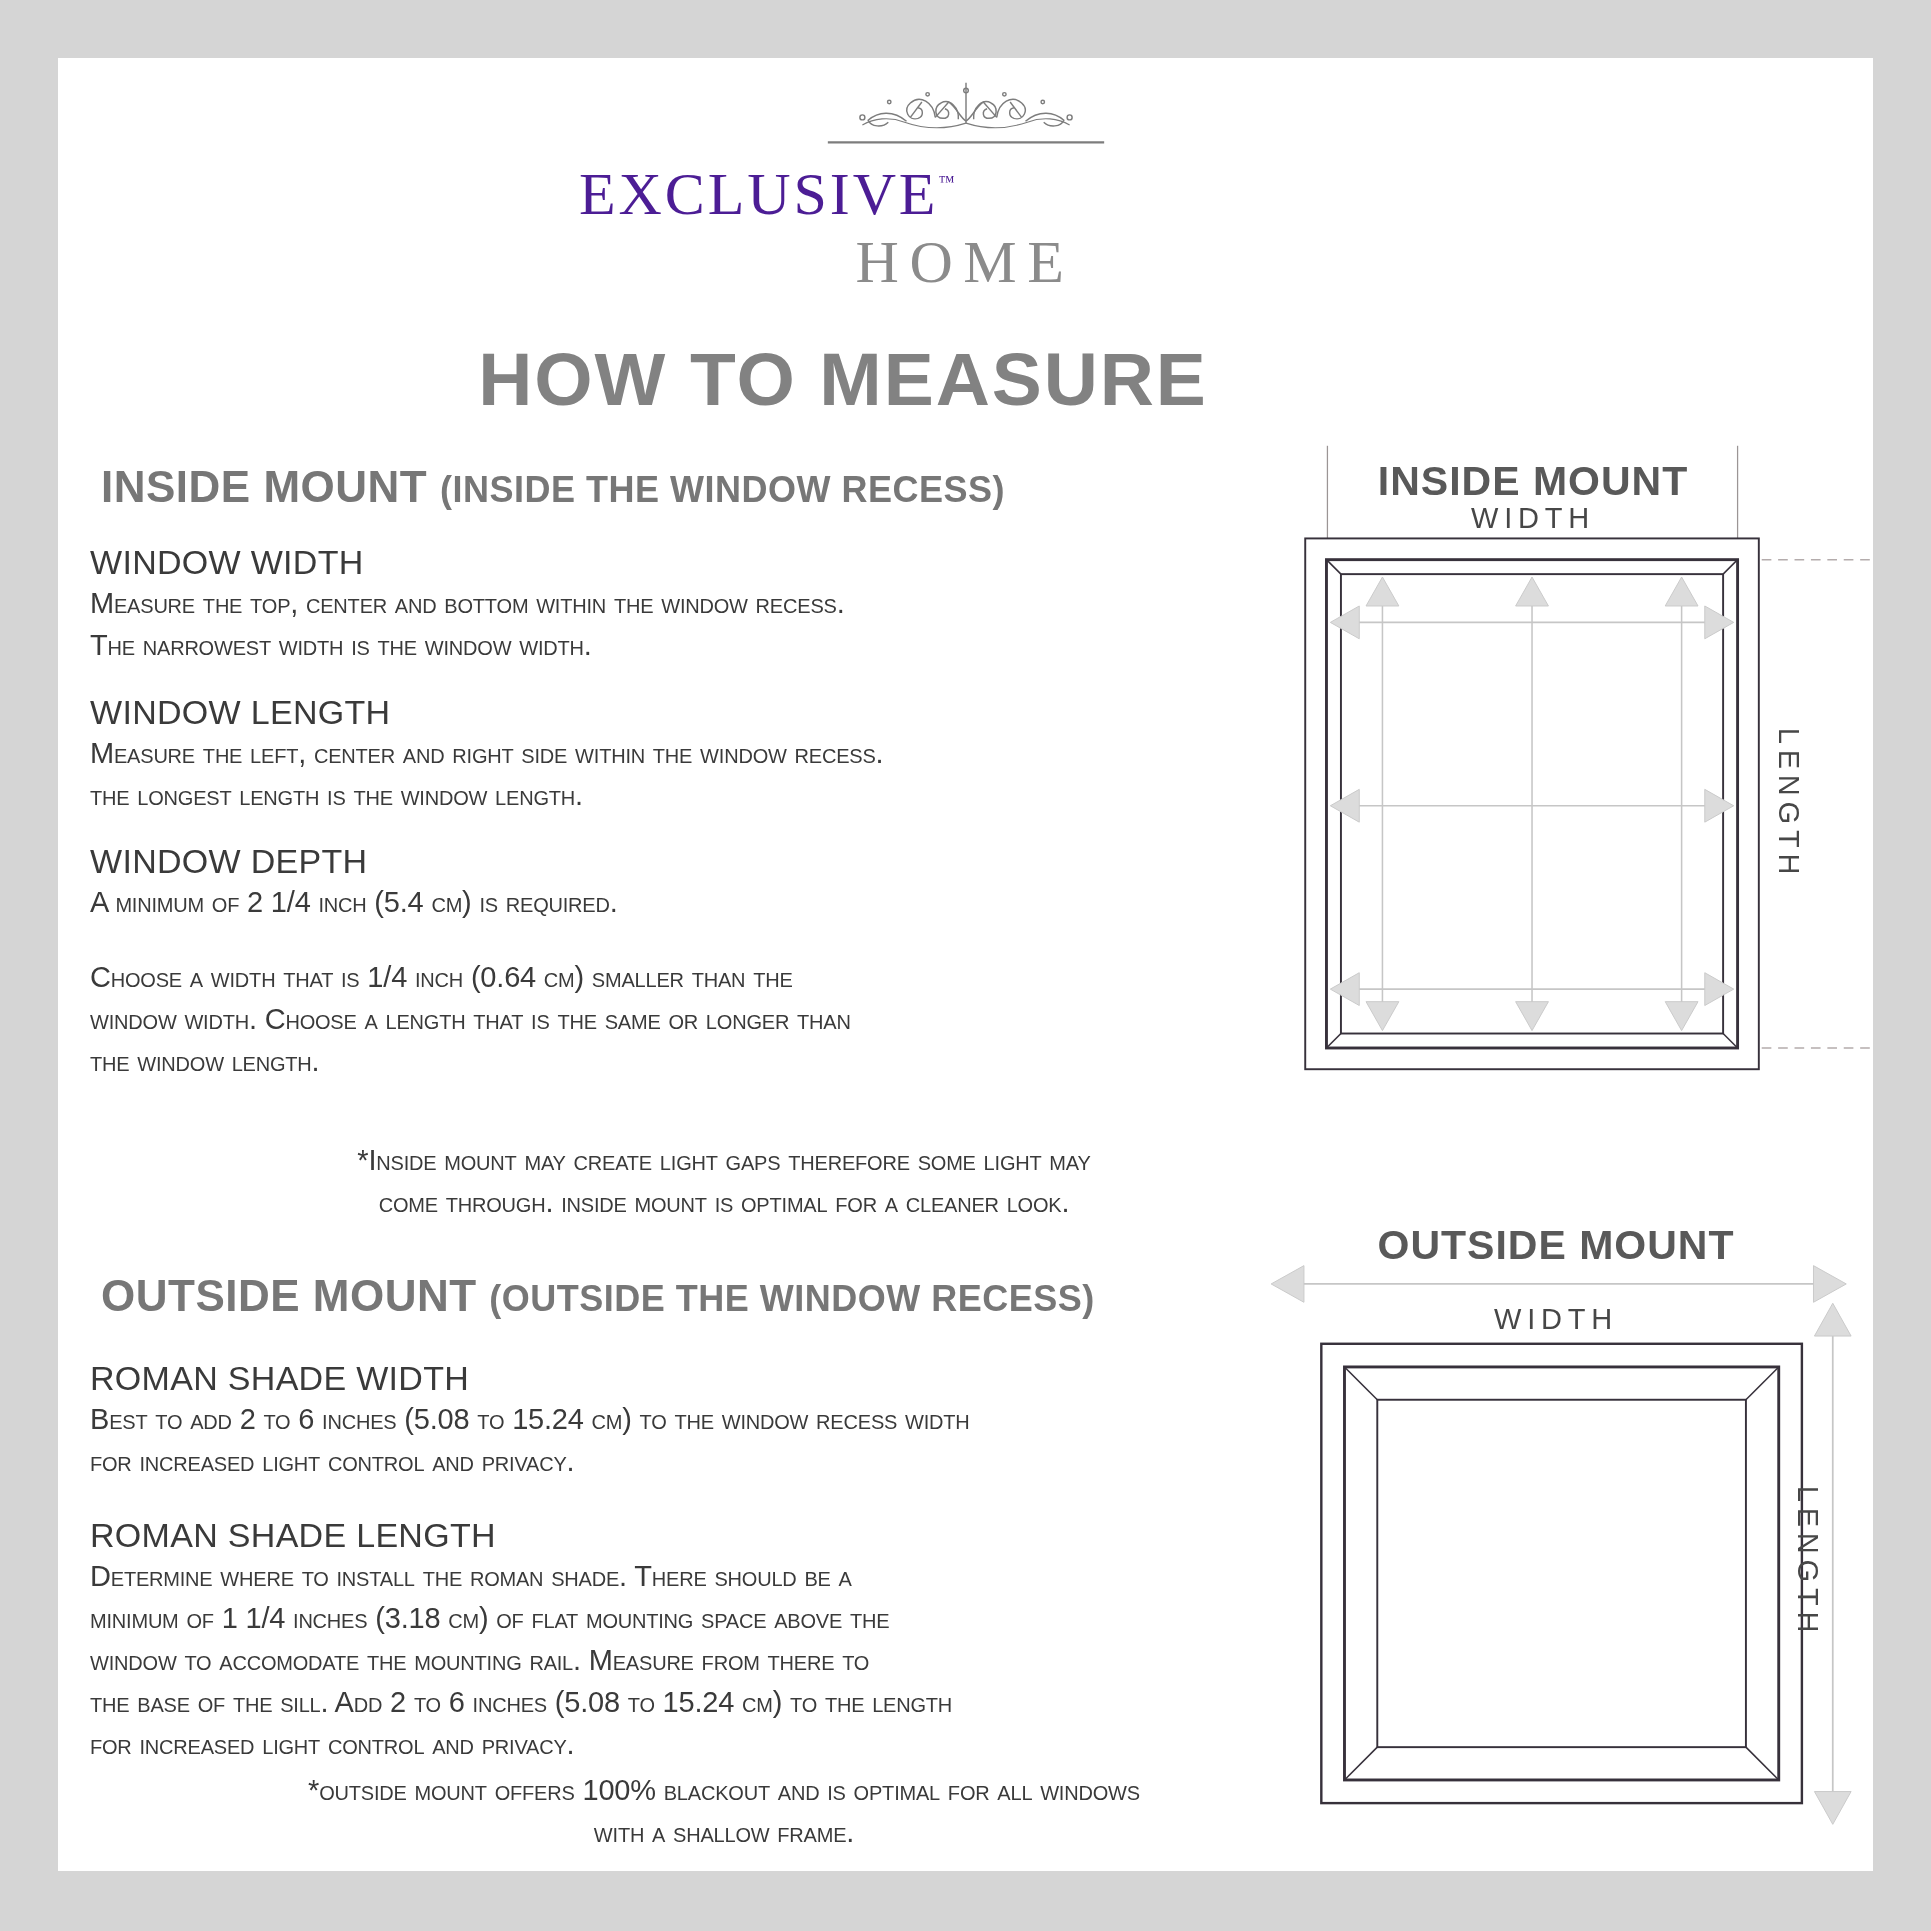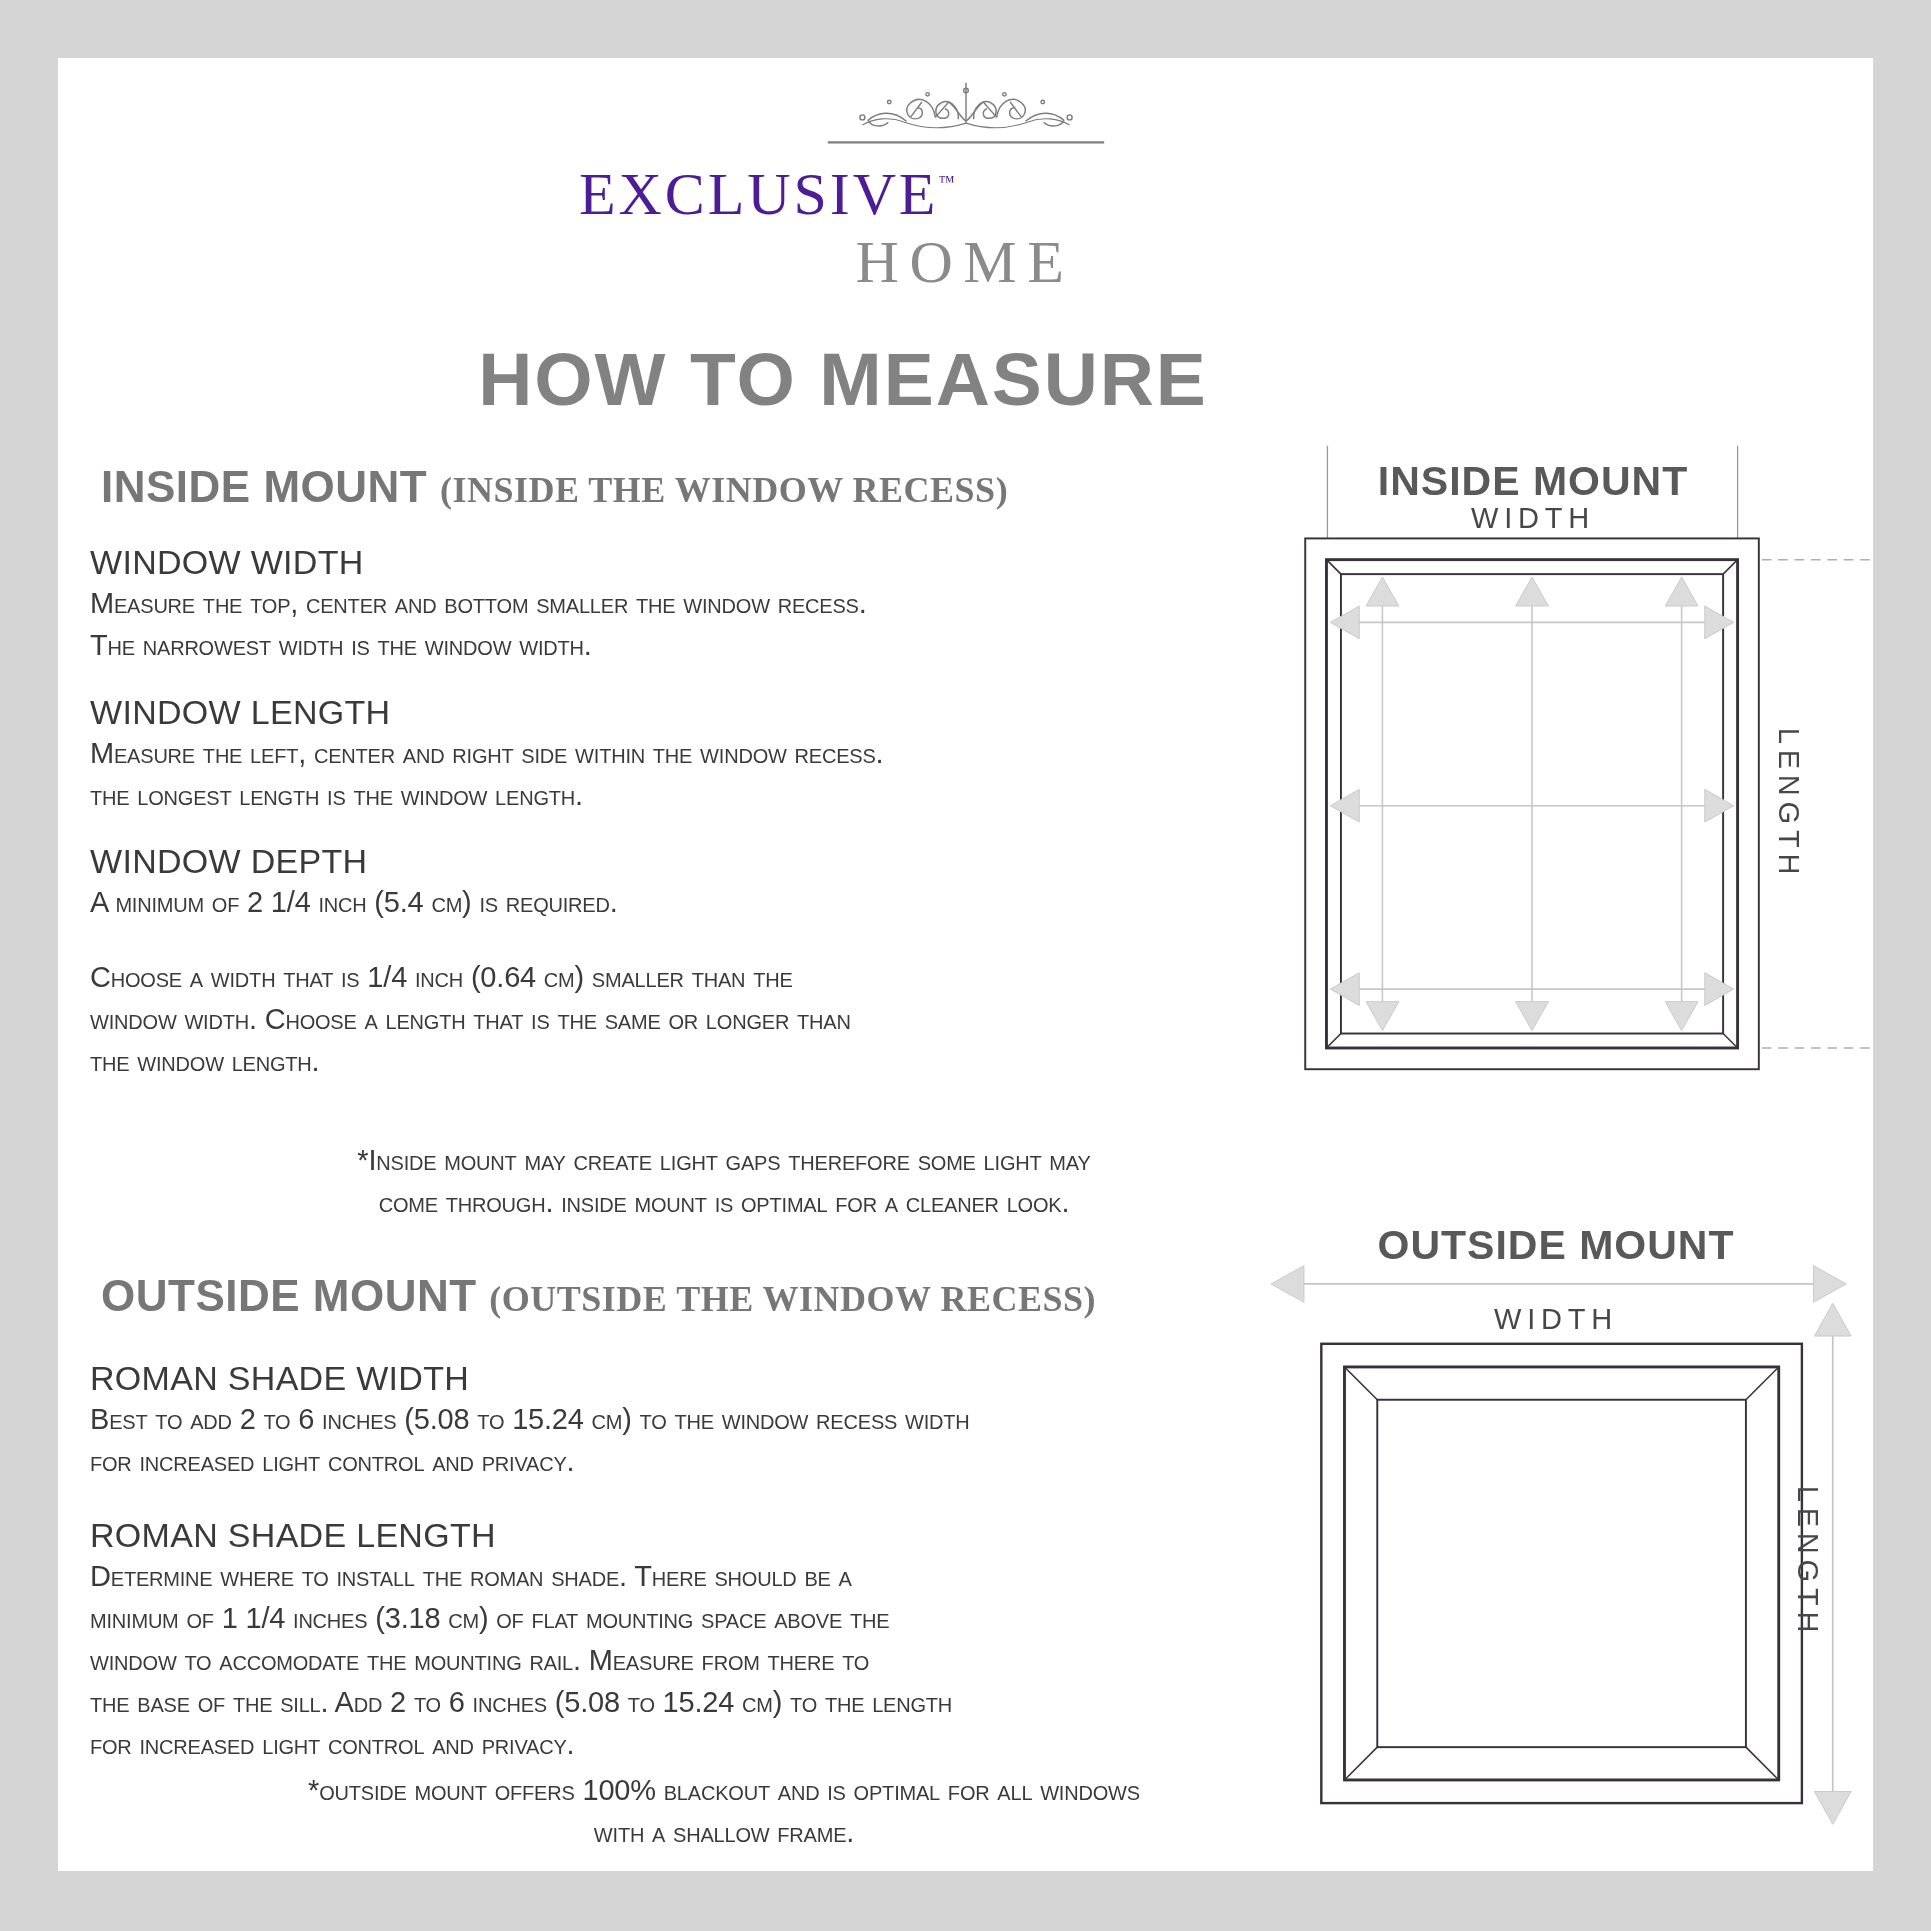--- a/index.html
+++ b/index.html
@@ -33,21 +33,21 @@
   .page-title{
     left:0;top:336px;width:1686px;text-align:center;
     font-size:75px;font-weight:700;color:#828282;letter-spacing:1.9px;
   }
 
   
   .section-heading{
     left:101px;font-size:44px;font-weight:700;color:#777777;
     letter-spacing:0.5px;white-space:nowrap;
   }
-  .section-heading .paren{font-size:36px;letter-spacing:0.5px;font-family:Liberation Serif, serif;}
+  .section-heading .paren{font-size:36px;letter-spacing:0.5px;}
   .subsection{left:90px;width:1246px;}
   .sub-heading{
     font-size:34px;font-weight:400;color:#3a3a3a;letter-spacing:0.3px;
     line-height:39px;white-space:nowrap;
   }
   .body-text{
     font-size:29px;color:#3a3a3a;letter-spacing:-0.2px;
     line-height:42px;white-space:pre-line;
     font-variant:small-caps;
   }
@@ -94,21 +94,21 @@
 </svg>
 <div class="abs logo-word1"><span>EXCLUSIVE</span><span class="logo-tm">™</span></div>
 <div class="abs logo-word2">HOME</div>
 
 <div class="abs page-title">HOW TO MEASURE</div>
 
 <div class="abs section-heading" style="top:462px"><span>INSIDE MOUNT </span><span class="paren">(INSIDE THE WINDOW RECESS)</span></div>
 
 <div class="abs subsection" style="top:543px">
   <div class="sub-heading">WINDOW WIDTH</div>
-  <div class="body-text">Measure the top, center and bottom smaller the window recess.
+  <div class="body-text">Measure the top, center and bottom within the window recess.
 The narrowest width is the window width.</div>
 </div>
 
 <div class="abs subsection" style="top:693px">
   <div class="sub-heading">WINDOW LENGTH</div>
   <div class="body-text">Measure the left, center and right side within the window recess.
 the longest length is the window length.</div>
 </div>
 
 <div class="abs subsection" style="top:842px">

